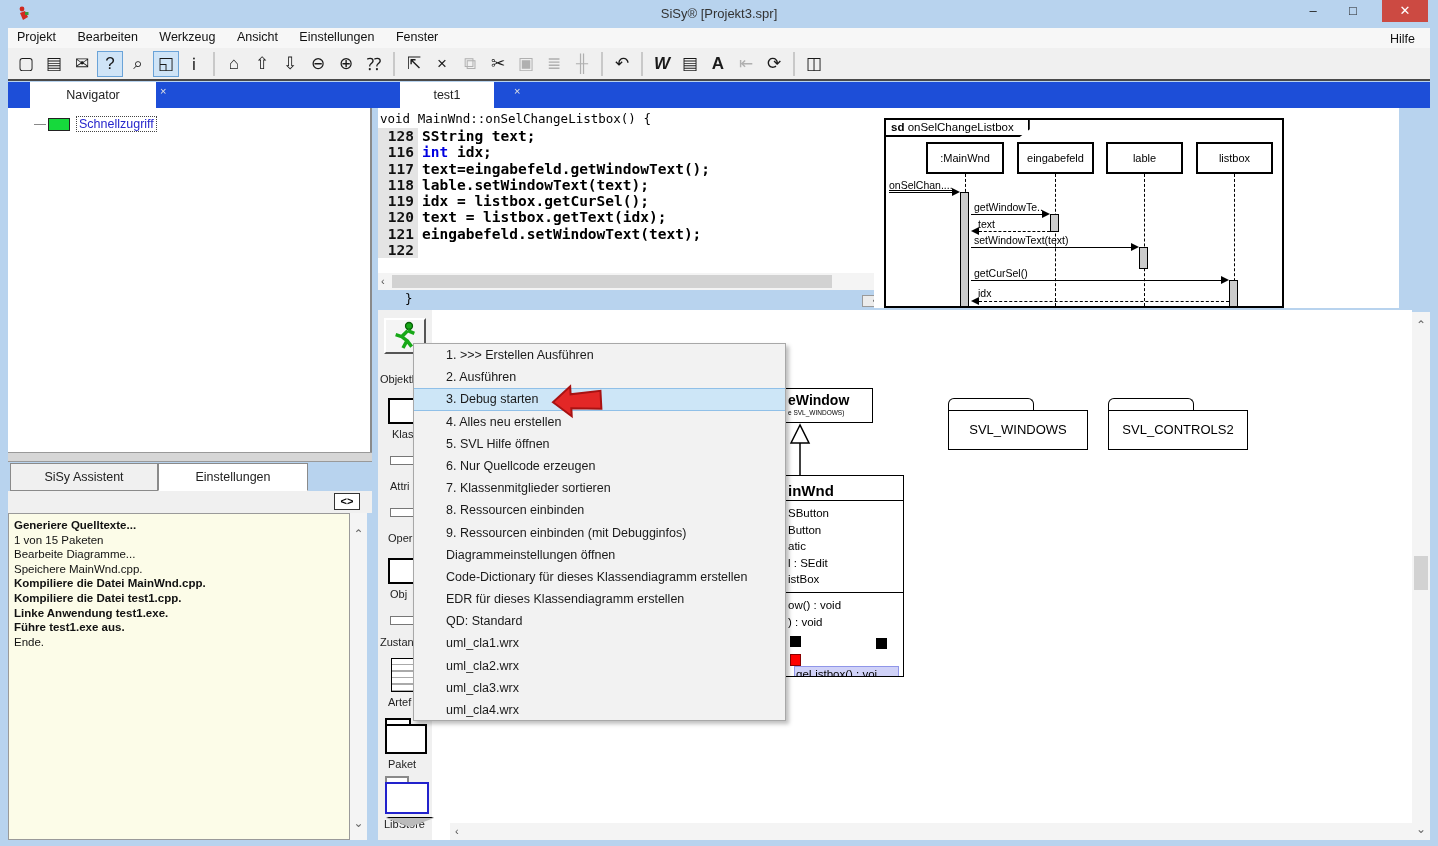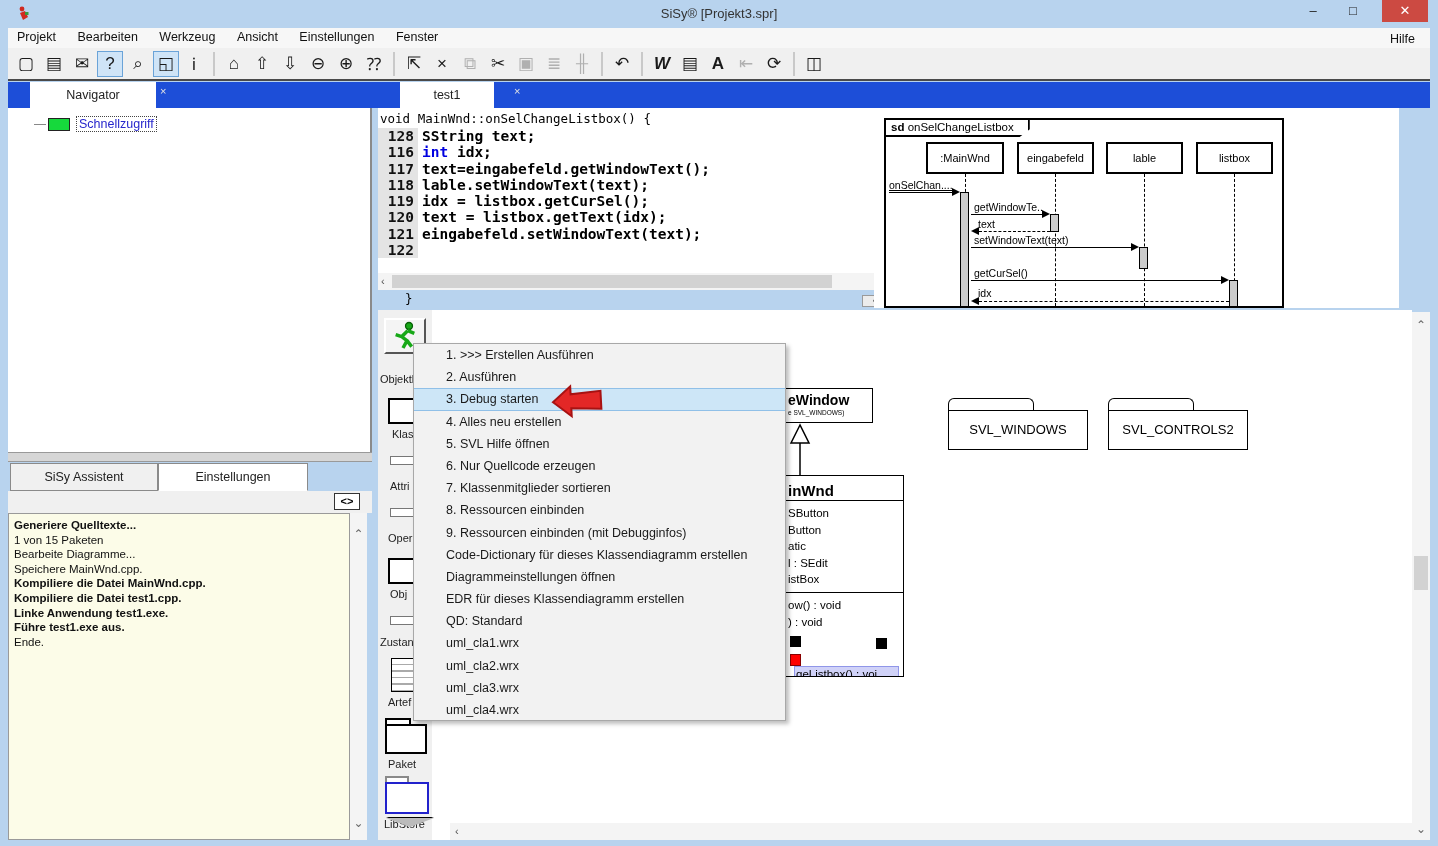--- a/index.html
+++ b/index.html
@@ -348,22 +348,22 @@
   <div id="ctxmenu">
     <div class="cmi">1. &gt;&gt;&gt; Erstellen  Ausführen</div>
     <div class="cmi">2. Ausführen</div>
     <div class="cmi hl">3. Debug starten</div>
     <div class="cmi">4. Alles neu erstellen</div>
     <div class="cmi">5. SVL Hilfe öffnen</div>
     <div class="cmi">6. Nur Quellcode erzeugen</div>
     <div class="cmi">7. Klassenmitglieder sortieren</div>
     <div class="cmi">8. Ressourcen einbinden</div>
     <div class="cmi">9. Ressourcen einbinden (mit Debugginfos)</div>
+    <div class="cmi">Diagrammeinstellungen öffnen</div>
     <div class="cmi">Code-Dictionary für dieses Klassendiagramm erstellen</div>
-    <div class="cmi">Diagrammeinstellungen öffnen</div>
     <div class="cmi">EDR für dieses Klassendiagramm erstellen</div>
     <div class="cmi">QD: Standard</div>
     <div class="cmi">uml_cla1.wrx</div>
     <div class="cmi">uml_cla2.wrx</div>
     <div class="cmi">uml_cla3.wrx</div>
     <div class="cmi">uml_cla4.wrx</div>
   </div>
 
   <svg id="redarrow" width="52" height="40" viewBox="0 0 52 40">
     <path d="M2 19 L20 4 L20 12 L50 10 L50 28 L20 26 L20 34 Z" fill="#e32726" stroke="#a81212" stroke-width="2" transform="rotate(-3 26 20)"></path>

